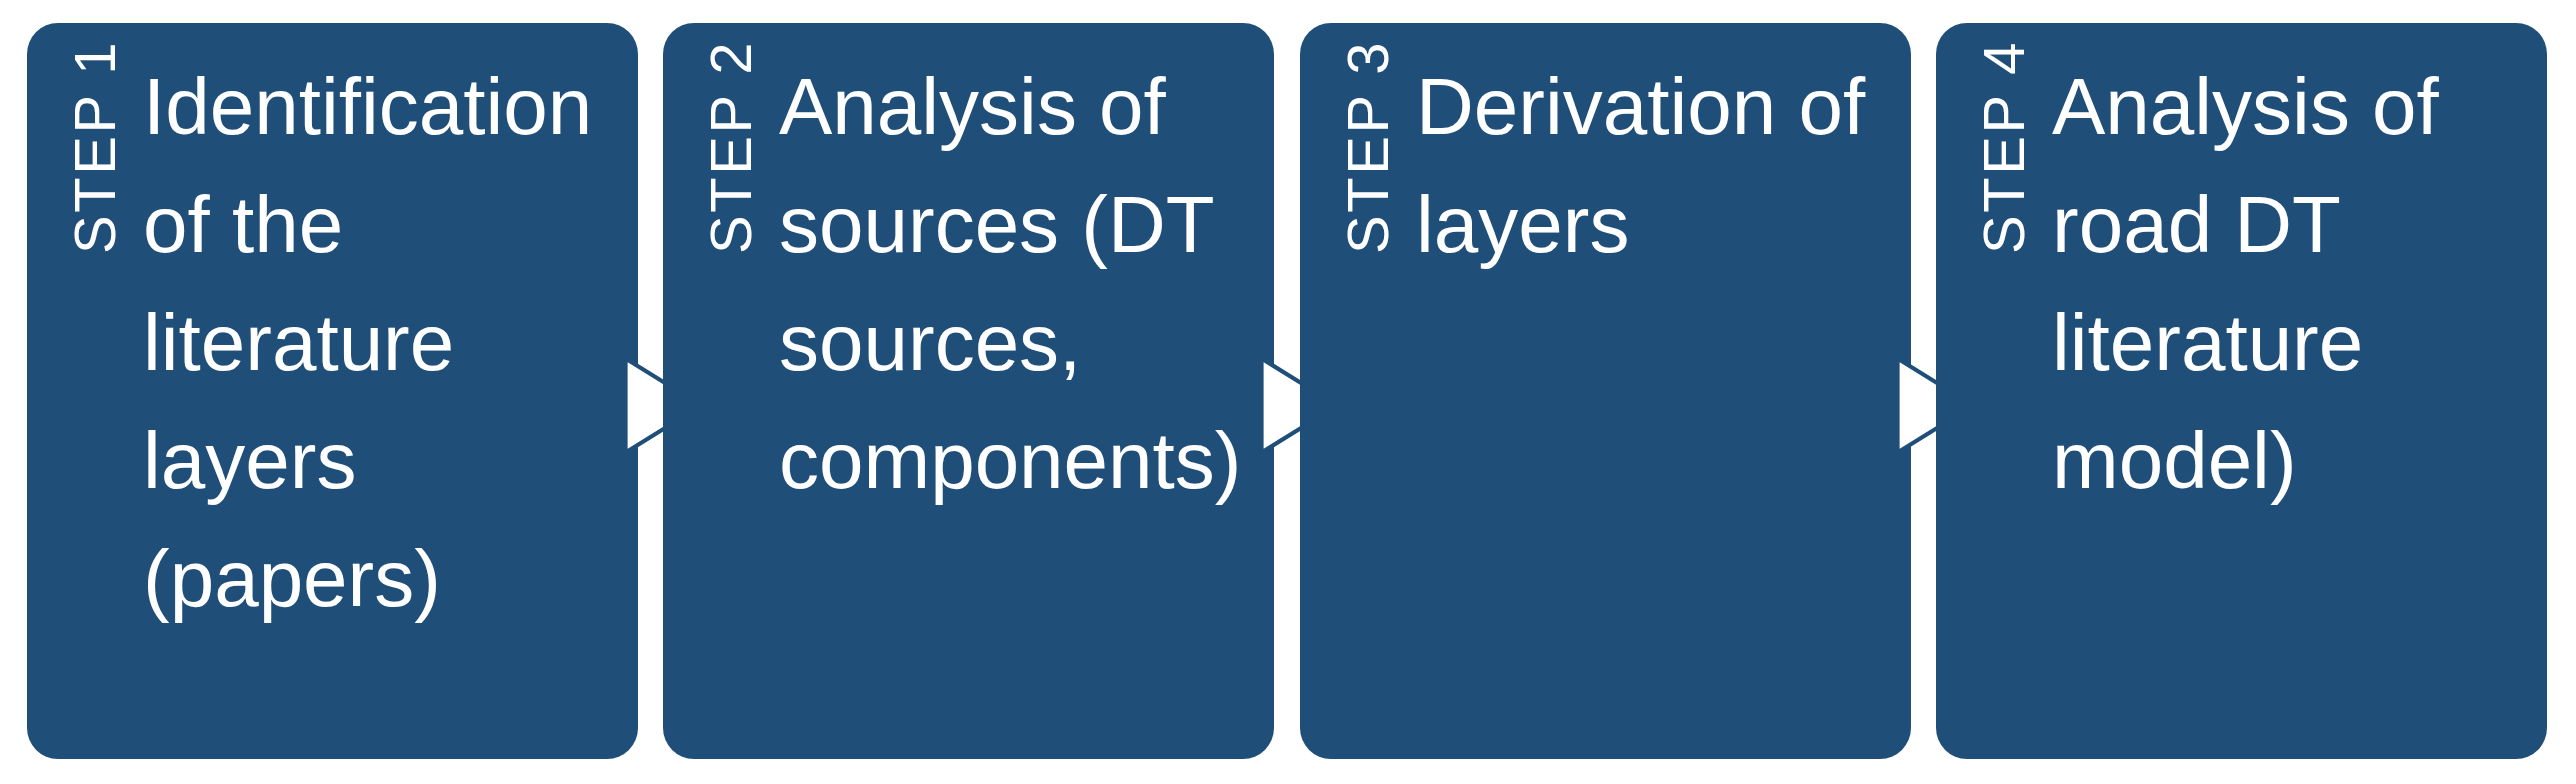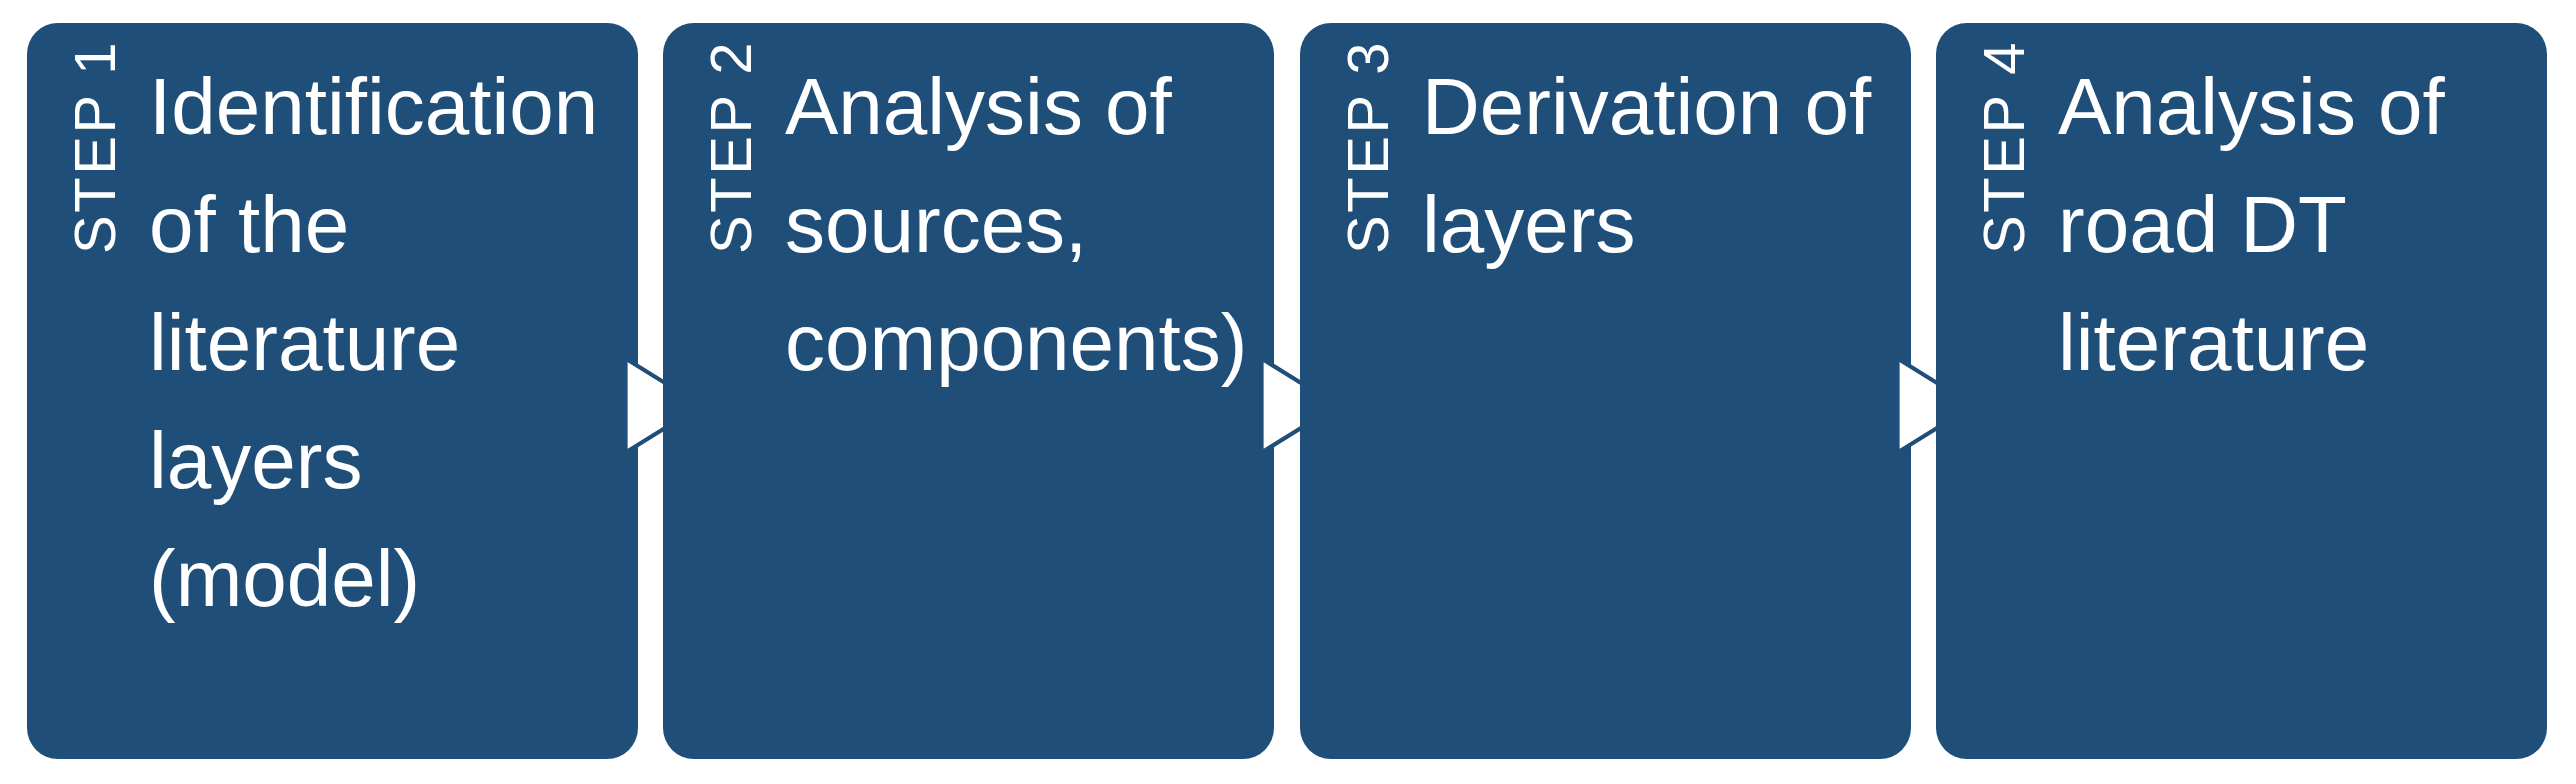--- a/index.html
+++ b/index.html
@@ -28,21 +28,21 @@
   .step-box.b3{left:1936px;}
   .step-label{
     position:absolute;left:-32px;top:87px;width:198px;height:74px;
     display:flex;align-items:center;justify-content:center;
     transform:rotate(-90deg);
     color:var(--text-color);
     font-size:58px;letter-spacing:2.5px;font-weight:400;
     white-space:nowrap;
   }
   .text-lines{
-    position:absolute;left:122px;top:25px;right:8.3px;
+    position:absolute;left:116px;top:25px;right:8.3px;
     color:var(--text-color);
   }
   .text-line{
     font-size:80px;line-height:118px;
     white-space:nowrap;font-weight:400;
   }
   .arrow{
     position:absolute;top:356px;width:81px;height:99px;
   }
   .arrow.a0{left:623px;}
@@ -60,34 +60,35 @@
 
 <div class="diagram">
 
   <div class="step-box b0">
     <div class="step-label">STEP 1</div>
     <div class="text-lines">
       <div class="text-line">Identification</div>
       <div class="text-line">of the</div>
       <div class="text-line">literature</div>
       <div class="text-line">layers</div>
-      <div class="text-line">(model)</div>
+      <div class="text-line">(papers)</div>
     </div>
   </div>
 
   <div class="arrow a0">
     <svg viewBox="0 0 98 120" xmlns="http://www.w3.org/2000/svg" aria-hidden="true">
       <polygon points="3,3 95,60 3,117"></polygon>
     </svg>
   </div>
 
   <div class="step-box b1">
     <div class="step-label">STEP 2</div>
     <div class="text-lines">
       <div class="text-line">Analysis of</div>
+      <div class="text-line">sources (DT</div>
       <div class="text-line">sources,</div>
       <div class="text-line">components)</div>
     </div>
   </div>
 
   <div class="arrow a1">
     <svg viewBox="0 0 98 120" xmlns="http://www.w3.org/2000/svg" aria-hidden="true">
       <polygon points="3,3 95,60 3,117"></polygon>
     </svg>
   </div>
@@ -105,17 +106,18 @@
       <polygon points="3,3 95,60 3,117"></polygon>
     </svg>
   </div>
 
   <div class="step-box b3">
     <div class="step-label">STEP 4</div>
     <div class="text-lines">
       <div class="text-line">Analysis of</div>
       <div class="text-line">road DT</div>
       <div class="text-line">literature</div>
+      <div class="text-line">model)</div>
     </div>
   </div>
 
 </div>
 
 
 </body></html>

